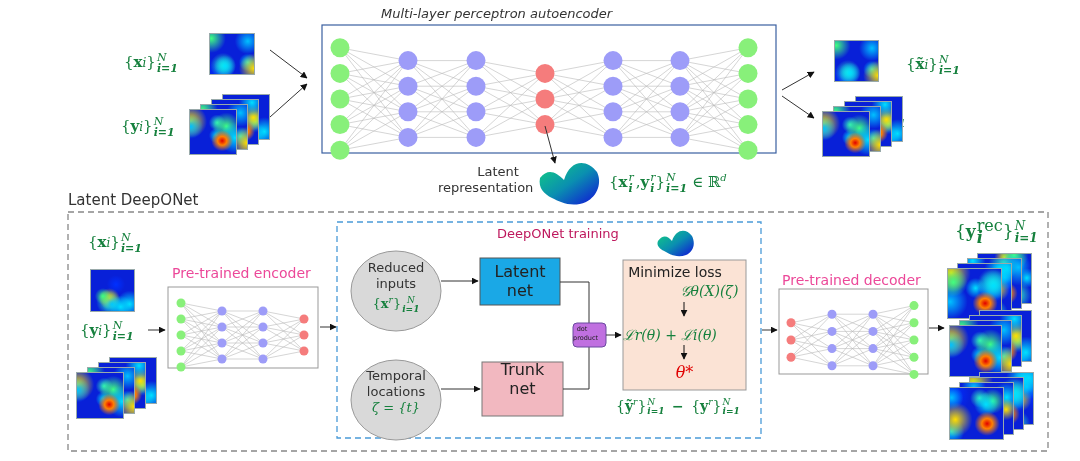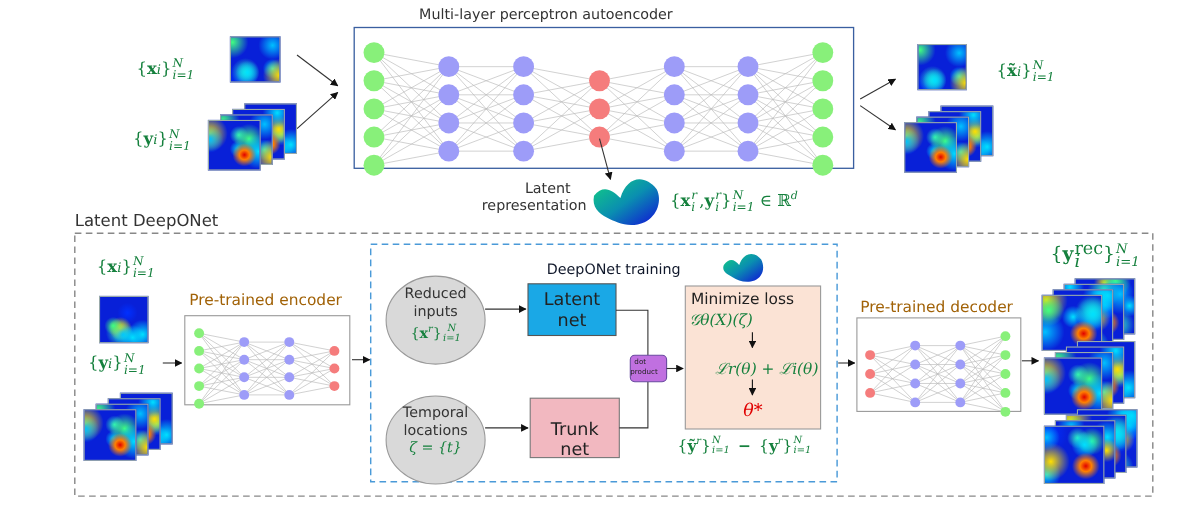--- a/index.html
+++ b/index.html
@@ -4,24 +4,24 @@
 <style>
   html, body { margin:0; padding:0; background:#ffffff; }
   body { width:1080px; height:461px; position:relative; overflow:hidden; font-family:"Liberation Sans", sans-serif; color:#222; }
   .abs { position:absolute; }
   .sans { font-family:"DejaVu Sans", "Liberation Sans", sans-serif; }
   .math { font-family:"DejaVu Serif", "Liberation Serif", serif; font-size:15px; color:#15803d; white-space:nowrap; }
   .math b { font-weight:bold; }
   .math i { font-style:italic; }
   .supsub { display:inline-flex; flex-direction:column; vertical-align:middle; font-size:11px; line-height:11px; margin-left:1px; }
   .supsub .sup { font-style:italic; }
-  .supsub .sub { font-style:italic; }
+  .supsub .sub { font-style:italic;font-weight:bold; }
   svg.full { position:absolute; left:0; top:0; width:1080px; height:461px; pointer-events:none; }
-  .title { font-size:13px; color:#333; white-space:nowrap; }
-  .box-title { font-size:14px; color:#a16207; white-space:nowrap; }
+  .title { font-size:13px; color:#333; white-space:nowrap;font-style:italic; }
+  .box-title { font-size:14px; color:#ec4899; white-space:nowrap; }
   .heatmap { position:absolute; border:1px solid #9aa; box-sizing:border-box; overflow:hidden; }
   .node-label { text-align:center; font-size:13px; color:#333; line-height:16px; }
 </style>
 </head>
 <body>
 
 <svg class="full" viewBox="0 0 1080 461">
   <defs>
     <marker id="arr" viewBox="0 0 10 10" refX="9" refY="5" markerWidth="7" markerHeight="7" orient="auto-start-reverse">
       <path d="M0,0 L10,5 L0,10 z" fill="#111"></path>
@@ -394,21 +394,21 @@
 <div class="abs math" style="left:80px; top:320px;">
   <span>{</span><b>y</b><i style="font-size:12px">i</i><span>}</span><span class="supsub">
       <span class="sup">N</span>
       <span class="sub">i=1</span>
     </span>
 </div>
 
 <div class="abs box-title sans" style="left:172px; top:265px;">Pre-trained encoder</div>
 <div class="abs box-title sans" style="left:782px; top:272px;">Pre-trained decoder</div>
 
-<div class="abs sans" style="left:497px; top:226px; font-size:13px; color:#0f172a;margin-top:12px;">DeepONet training</div>
+<div class="abs sans" style="left:497px; top:226px; font-size:13px; color:#be185d;">DeepONet training</div>
 
 <div class="abs sans node-label" style="left:351px; top:260px; width:90px;">
   <div>Reduced</div>
   <div>inputs</div>
   <div class="math" style="font-size:13px;"><span>{</span><b>x</b><sup style="font-size:9px;font-style:italic">r</sup><span>}</span><span class="supsub" style="font-size:9px;line-height:9px">
         <span class="sup">N</span>
         <span class="sub">i=1</span>
       </span></div>
 </div>
 
@@ -416,33 +416,33 @@
   <div>Temporal</div>
   <div>locations</div>
   <div class="math" style="font-size:13px; font-style:italic;">ζ = {t}</div>
 </div>
 
 <div class="abs sans" style="left:480px; top:262px; width:80px; text-align:center; font-size:16px; line-height:19px; color:#222;">
   <div>Latent</div>
   <div>net</div>
 </div>
 
-<div class="abs sans" style="left:482px; top:380px; width:81px; text-align:center; font-size:16px; line-height:19px; color:#222;">
+<div class="abs sans" style="left:482px; top:360px; width:81px; text-align:center; font-size:16px; line-height:19px; color:#222;">
   <div>Trunk</div>
   <div>net</div>
 </div>
 
 <div class="abs sans" style="left:573px; top:325px; width:18px; text-align:center; font-size:6.5px; line-height:9px; color:#222;">
   <div>dot</div>
   <div>product</div>
 </div>
 
 <div class="abs sans" style="left:623px; top:264px; width:104px; text-align:center; font-size:14px; color:#222;">Minimize loss</div>
-<div class="abs math" style="left:594px; top:283px; width:123px; text-align:center; font-style:italic; font-size:14px;">𝒢θ(X)(ζ)</div>
-<div class="abs math" style="left:623px; top:325px; width:121px; text-align:right; font-style:italic; font-size:14px;">ℒr(θ) + ℒi(θ)</div>
+<div class="abs math" style="left:648px; top:283px; width:123px; text-align:center; font-style:italic; font-size:14px;">𝒢θ(X)(ζ)</div>
+<div class="abs math" style="left:623px; top:325px; width:121px; text-align:left; font-style:italic; font-size:14px;">ℒr(θ) + ℒi(θ)</div>
 <div class="abs math" style="left:623px; top:363px; width:123px; text-align:center; font-style:italic; font-size:16px; color:#e00000;">θ*</div>
 
 <div class="abs math" style="left:616px; top:397px; font-size:14px;">
   <span>{</span><b>ỹ</b><sup style="font-size:9px;font-style:italic">r</sup><span>}</span><span class="supsub" style="font-size:9px;line-height:9px">
       <span class="sup">N</span>
       <span class="sub">i=1</span>
     </span>
   <b style="margin:0 3px">−</b>
   <span>{</span><b>y</b><sup style="font-size:9px;font-style:italic">r</sup><span>}</span><span class="supsub" style="font-size:9px;line-height:9px">
       <span class="sup">N</span>

